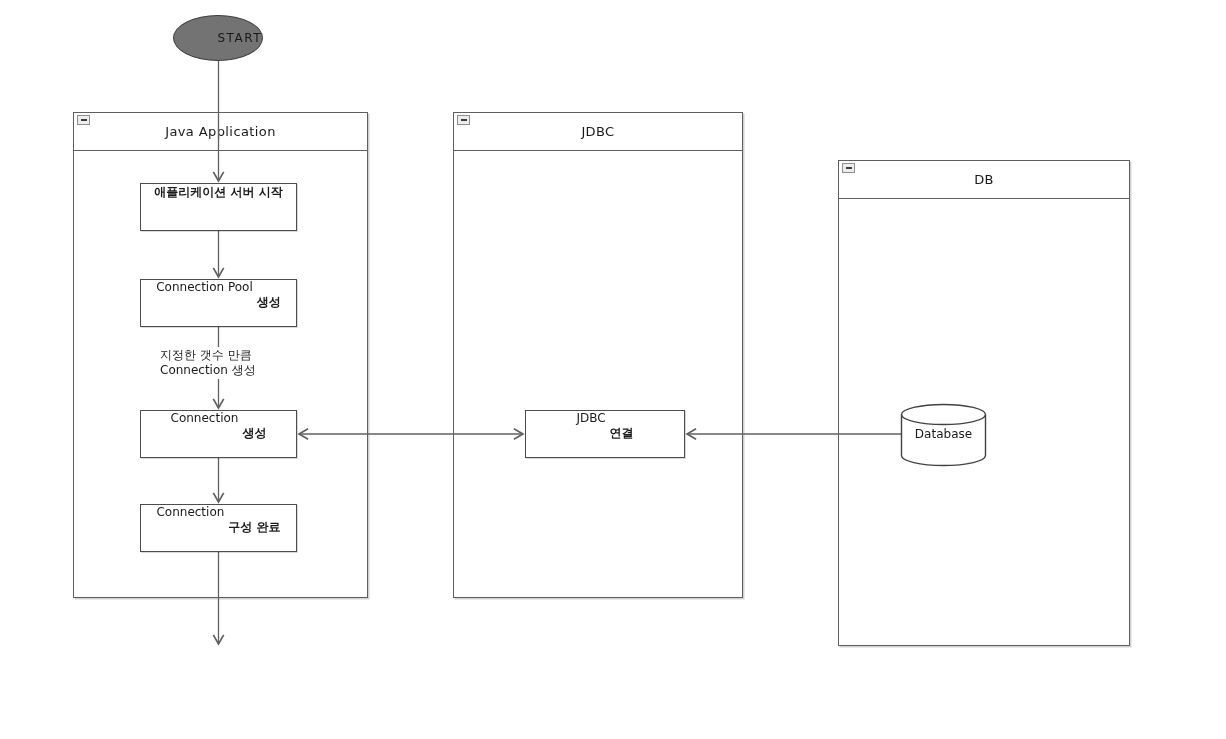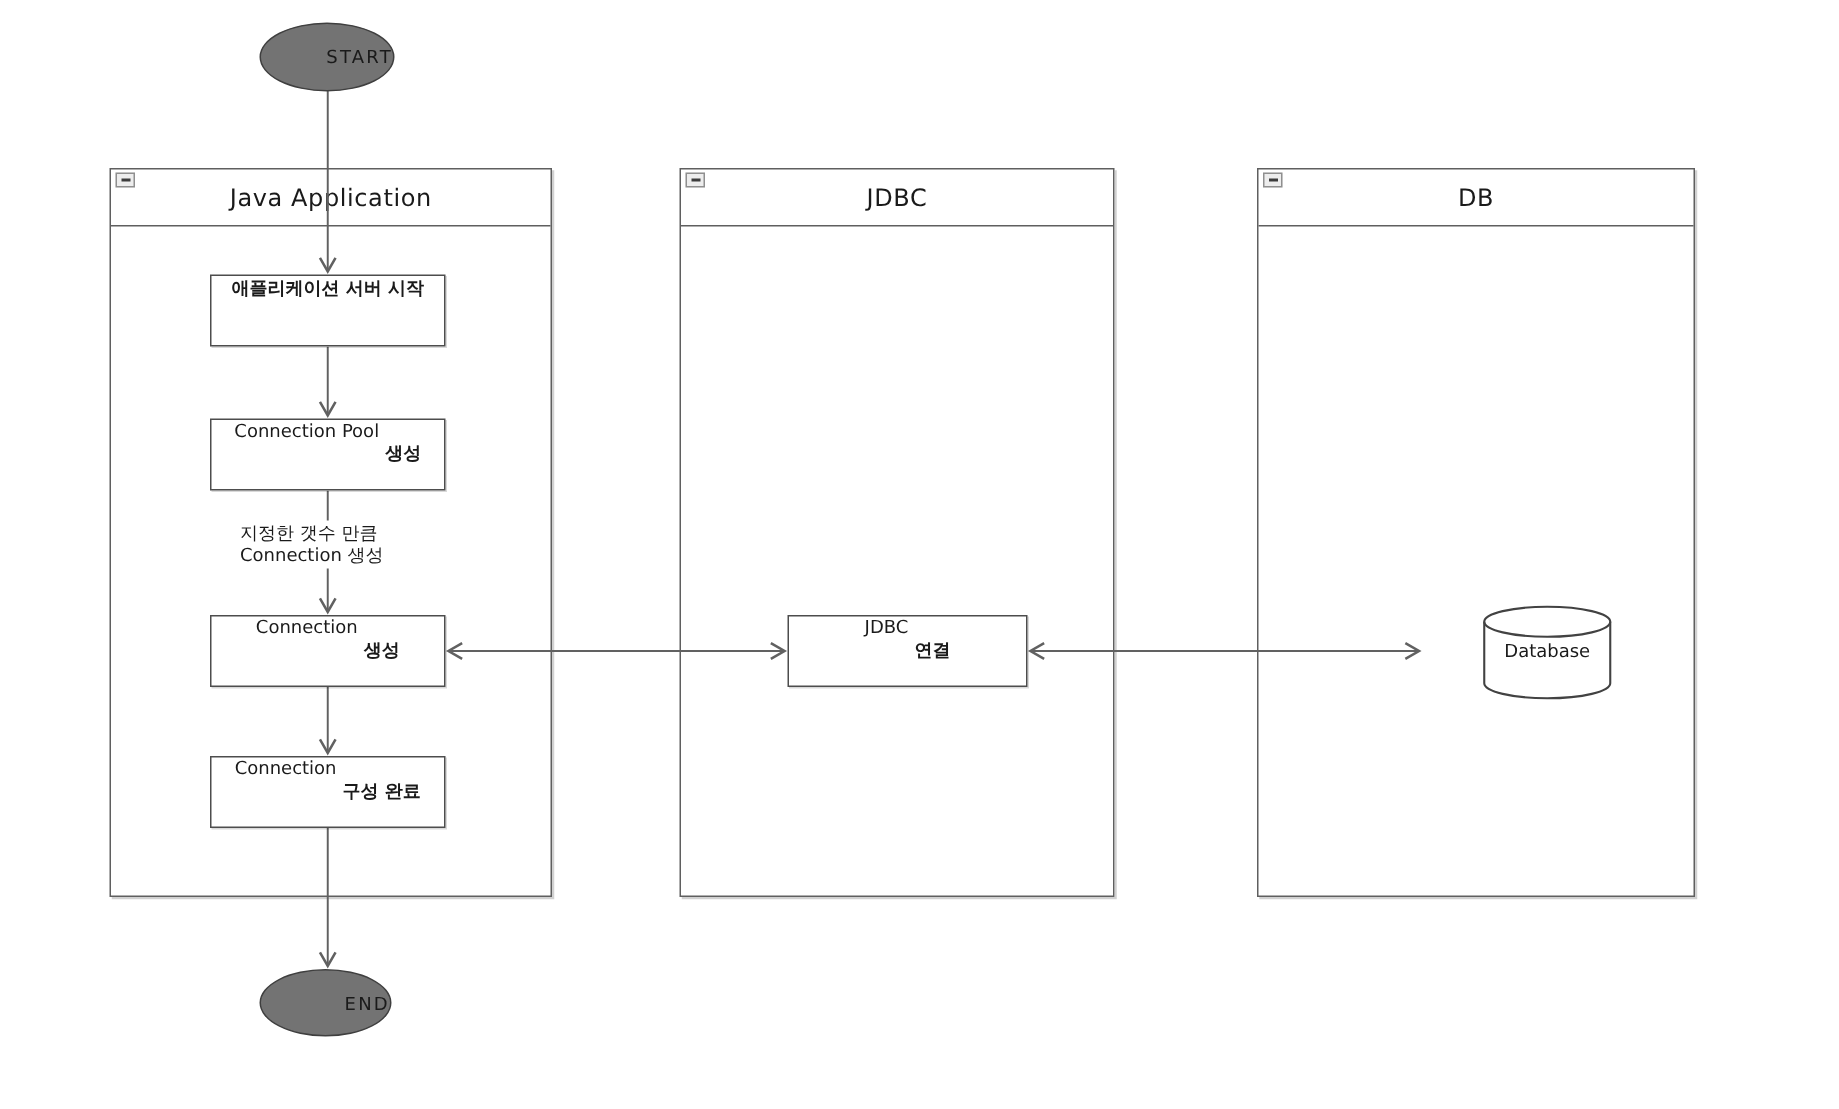--- a/index.html
+++ b/index.html
@@ -15,21 +15,21 @@
   .lane{
     position:absolute;top:112px;height:486px;
     border:1px solid #5f5f5f;background:transparent;
     box-shadow:1.5px 1.5px 0 rgba(0,0,0,0.18);
     box-sizing:border-box;
   }
   .lane-header{
     position:relative;height:38px;
     border-bottom:1px solid #5f5f5f;
     display:flex;align-items:center;justify-content:center;
-    font-size:16px;letter-spacing:0.4px;
+    font-size:13px;letter-spacing:0.4px;
     box-sizing:border-box;
   }
   .collapse-btn{
     position:absolute;top:2px;left:3px;
     width:13px;height:10px;
     background:#ededed;border:1px solid #8f8f8f;
     display:flex;align-items:center;justify-content:center;
     box-sizing:border-box;
   }
   .collapse-btn .minus{
@@ -57,21 +57,21 @@
     box-sizing:border-box;z-index:3;
   }
   
   .edge-label{
     position:absolute;left:160px;top:347px;width:108px;
     background:#ffffff;
     font-size:12px;line-height:15px;z-index:4;padding:1px 0;
   }
   
   .cylinder{
-    position:absolute;left:988px;top:403px;width:72px;height:64px;z-index:3;
+    position:absolute;left:900px;top:403px;width:72px;height:64px;z-index:3;
   }
   .cylinder .cyl-label{
     position:absolute;left:0;top:24px;width:87px;
     text-align:center;font-size:12px;
   }
   svg.wires{position:absolute;left:0;top:0;z-index:2;}
 </style>
 </head>
 <body>
 
@@ -88,21 +88,21 @@
 
   <div class="lane" style="left:453px;width:290px;">
     <div class="lane-header">
       <span class="collapse-btn">
           <span class="minus"></span>
         </span>
       <span>JDBC</span>
     </div>
   </div>
 
-  <div class="lane" style="left:838px;width:292px;">
+  <div class="lane" style="left:838px;width:292px;margin-top:48px;">
     <div class="lane-header">
       <span class="collapse-btn">
           <span class="minus"></span>
         </span>
       <span>DB</span>
     </div>
   </div>
 
   <svg class="wires" width="1226" height="739">
     <defs>
@@ -153,17 +153,14 @@
   </div>
 
   <div class="cylinder">
     <svg width="87" height="64" viewBox="0 0 87 64">
       <path d="M1.5,11.5 a42,10 0 0 1 84,0 v41 a42,10 0 0 1 -84,0 z" fill="#ffffff" stroke="#424242" stroke-width="1.4"></path>
       <path d="M1.5,11.5 a42,10 0 0 0 84,0" fill="none" stroke="#424242" stroke-width="1.4"></path>
     </svg>
     <div class="cyl-label">Database</div>
   </div>
 
-  <div class="terminal" style="left:173px;top:646px;width:88px;height:45px;">
-    <span>END</span>
-  </div>
 
 </div>
 
 </body></html>

